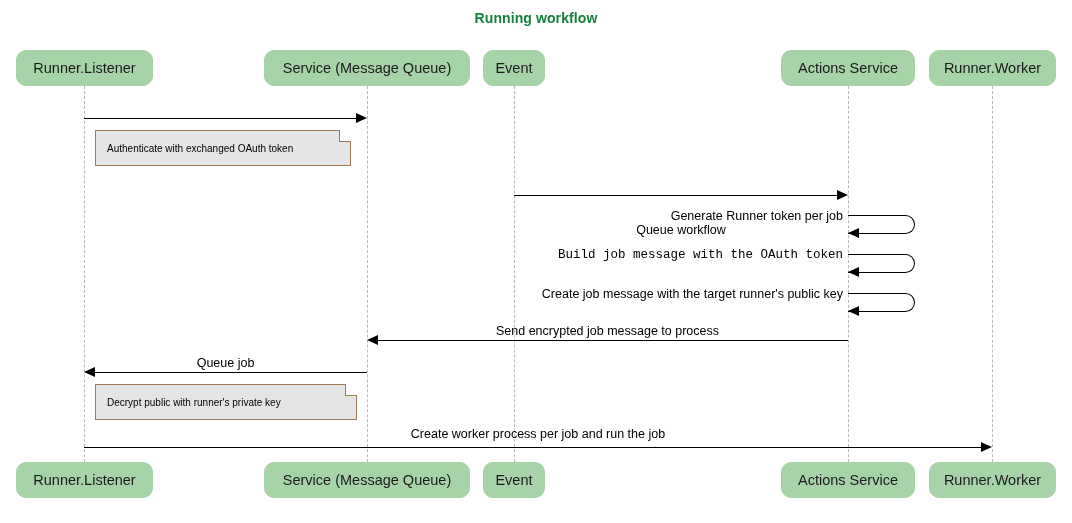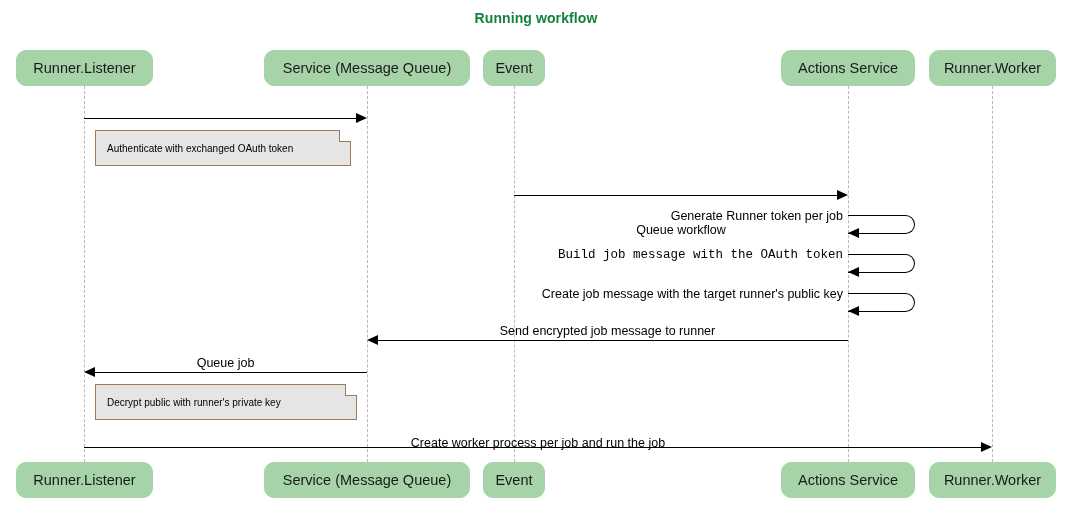--- a/index.html
+++ b/index.html
@@ -162,30 +162,30 @@
   <div class="arrowhead left" style="left:848px; top:228px;"></div>
 
   <div class="selfloop-label" style="left:548px; top:248px; width:295px;font-family:Liberation Mono, monospace;">Build job message with the OAuth token</div>
   <div class="selfloop" style="left:848px; top:254px; width:67px; height:19px;"></div>
   <div class="arrowhead left" style="left:848px; top:267px;"></div>
 
   <div class="selfloop-label" style="left:488px; top:287px; width:355px;">Create job message with the target runner's public key</div>
   <div class="selfloop" style="left:848px; top:293px; width:67px; height:19px;"></div>
   <div class="arrowhead left" style="left:848px; top:306px;"></div>
 
-  <div class="msg-label" style="left:367px; top:324px; width:481px;">Send encrypted job message to runner</div>
+  <div class="msg-label" style="left:367px; top:324px; width:481px;">Send encrypted job message to process</div>
   <div class="msg-line" style="left:378px; top:340px; width:470px;"></div>
   <div class="arrowhead left" style="left:367px; top:334.5px;"></div>
 
   <div class="msg-label" style="left:84px; top:356px; width:283px;">Queue job</div>
   <div class="msg-line" style="left:95px; top:372px; width:272px;"></div>
   <div class="arrowhead left" style="left:84px; top:366.5px;"></div>
 
   <div class="note" style="left:95px; top:384px; width:262px; height:36px;">
     <span>Decrypt public with runner's private key</span>
     <span class="note-fold"></span>
   </div>
 
-  <div class="msg-label" style="left:84px; top:436px; width:908px;">Create worker process per job and run the job</div>
+  <div class="msg-label" style="left:84px; top:427px; width:908px;">Create worker process per job and run the job</div>
   <div class="msg-line" style="left:84px; top:447px; width:897px;"></div>
   <div class="arrowhead right" style="left:981px; top:441.5px;"></div>
 
 </div>
 
 </body></html>

